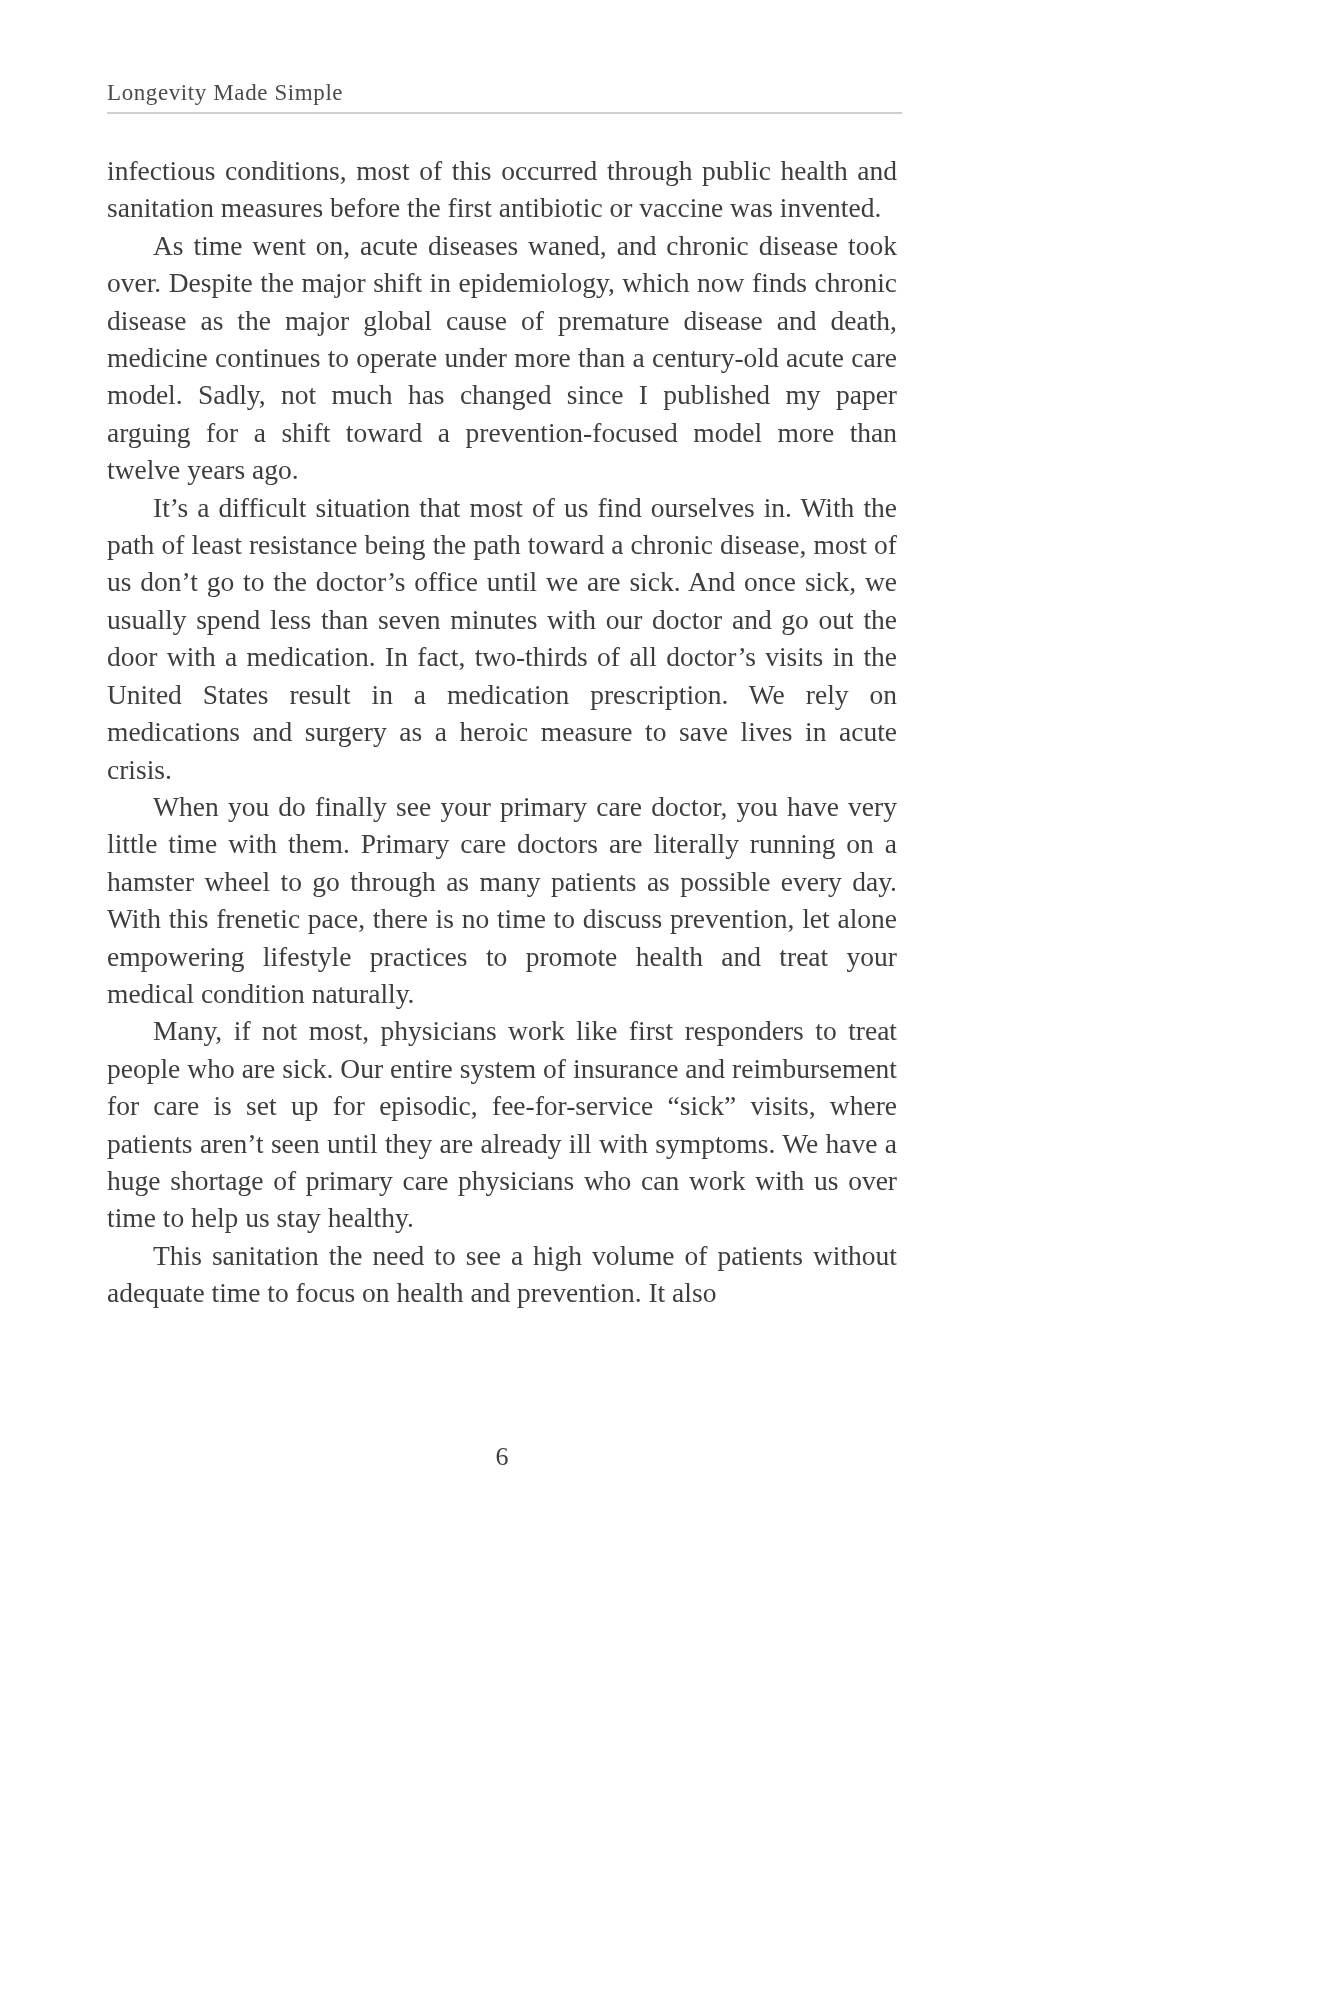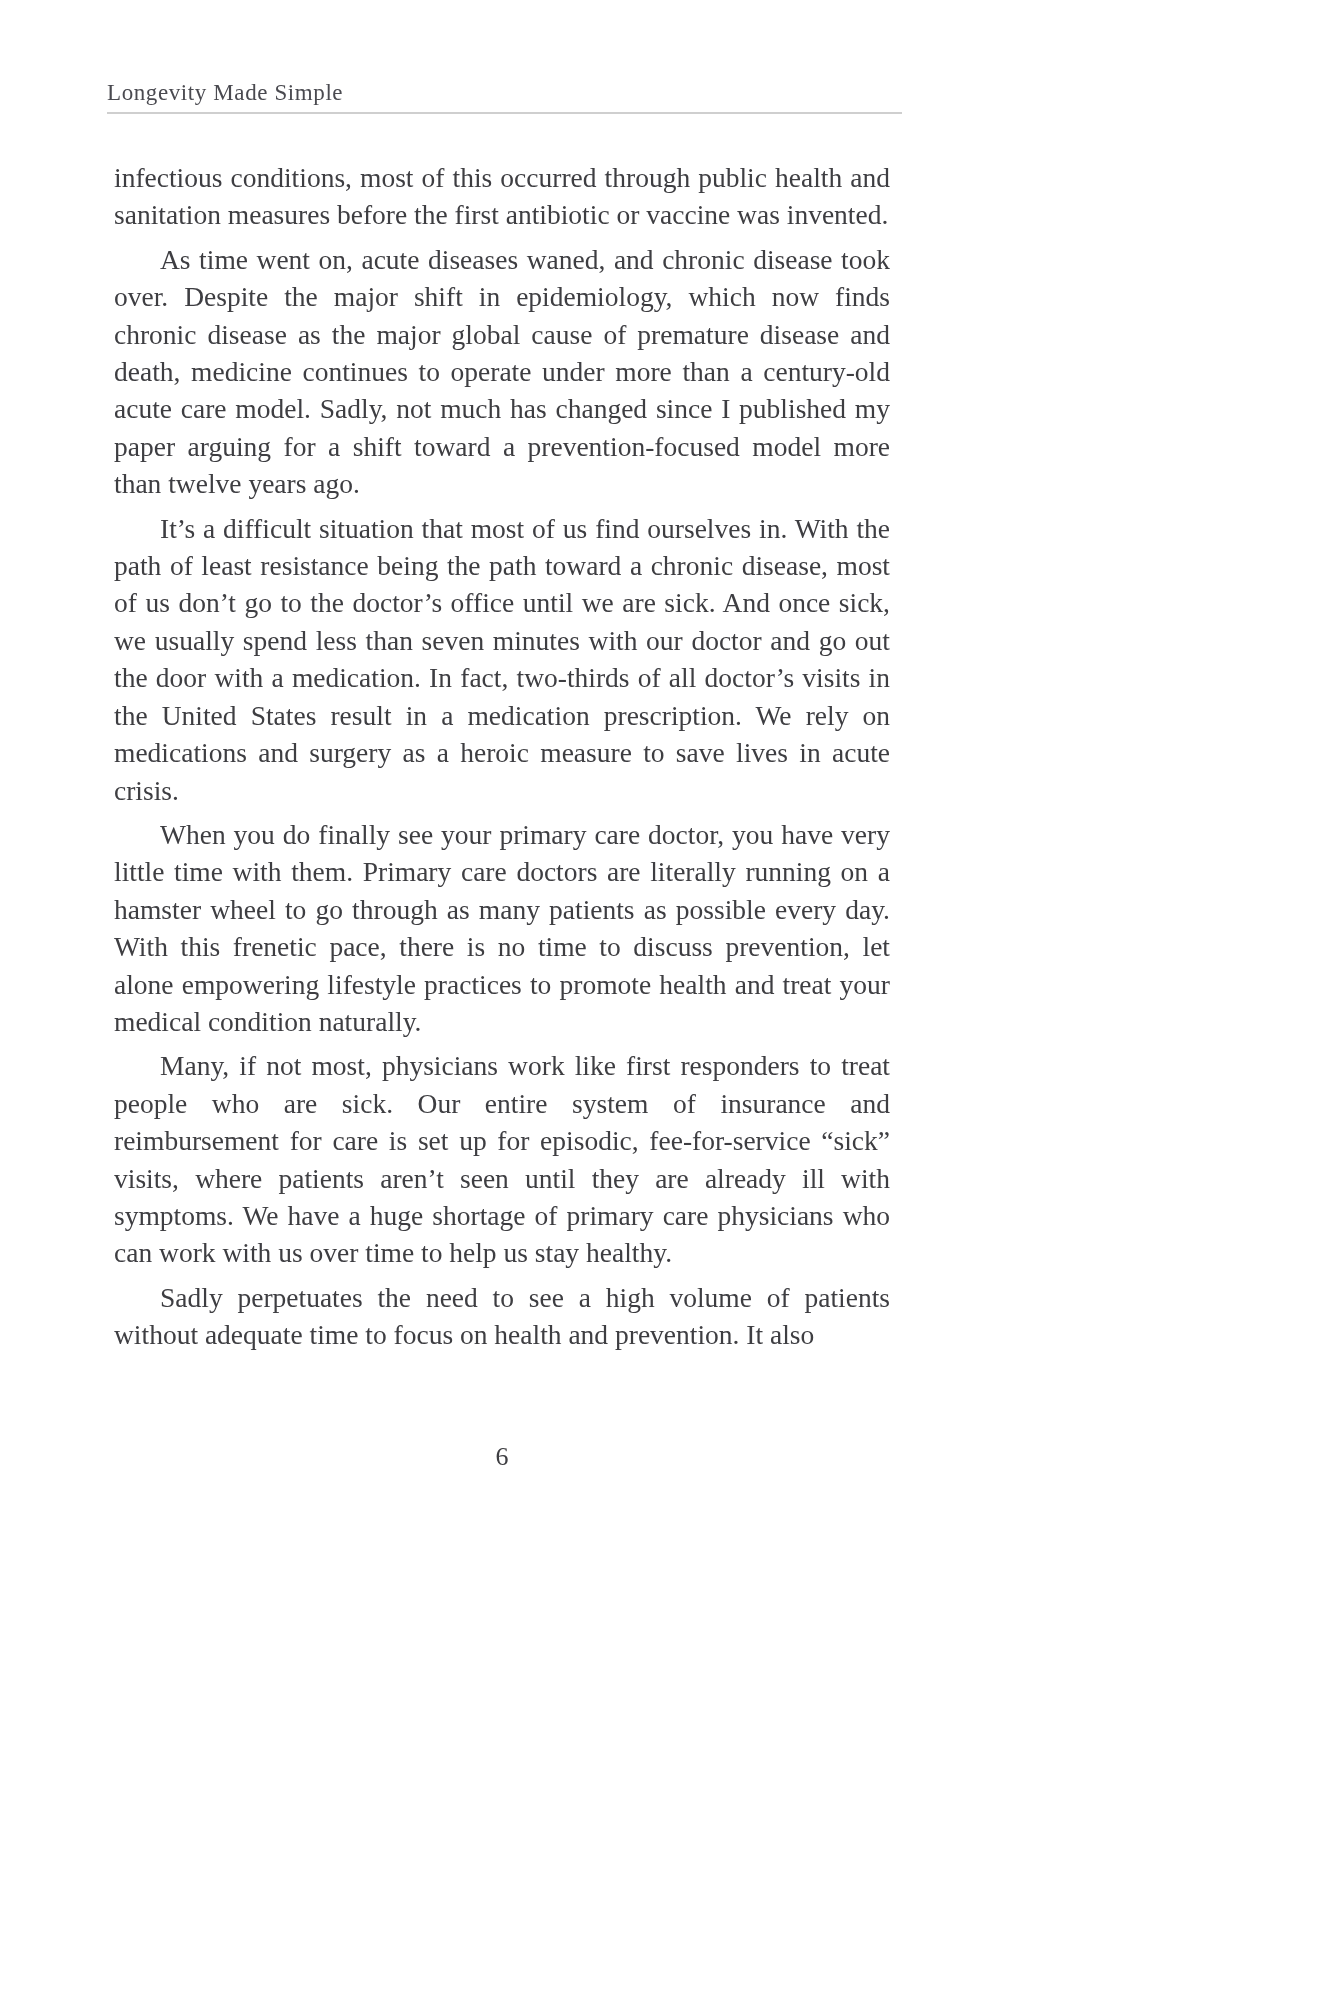--- a/index.html
+++ b/index.html
@@ -36,21 +36,21 @@
     position: absolute;
     left: 107px;
     top: 152px;
     width: 790px;
     font-size: 27.5px;
     line-height: 37.4px;
     text-align: justify;
     color: #3e3e42;
   }
   .body-text p {
-    margin: 7px;
+    margin: 0;
     padding: 0;
     text-indent: 46px;
   }
   .body-text p.noindent {
     text-indent: 0;
   }
   .folio {
     position: absolute;
     left: 107px;
     top: 1442px;
@@ -68,18 +68,18 @@
   <div class="running-head">Longevity Made Simple</div>
 
   <div class="header-rule"></div>
 
   <div class="body-text">
     <p class="noindent">infectious conditions, most of this occurred through public health and sanitation measures before the first antibiotic or vaccine was invented.</p>
     <p>As time went on, acute diseases waned, and chronic disease took over. Despite the major shift in epidemiology, which now finds chronic disease as the major global cause of premature disease and death, medicine continues to operate under more than a century-old acute care model. Sadly, not much has changed since I published my paper arguing for a shift toward a prevention-focused model more than twelve years ago.</p>
     <p>It’s a difficult situation that most of us find ourselves in. With the path of least resistance being the path toward a chronic disease, most of us don’t go to the doctor’s office until we are sick. And once sick, we usually spend less than seven minutes with our doctor and go out the door with a medication. In fact, two-thirds of all doctor’s visits in the United States result in a medication prescription. We rely on medications and surgery as a heroic measure to save lives in acute crisis.</p>
     <p>When you do finally see your primary care doctor, you have very little time with them. Primary care doctors are literally running on a hamster wheel to go through as many patients as possible every day. With this frenetic pace, there is no time to discuss prevention, let alone empowering lifestyle practices to promote health and treat your medical condition naturally.</p>
     <p>Many, if not most, physicians work like first responders to treat people who are sick. Our entire system of insurance and reimbursement for care is set up for episodic, fee-for-service “sick” visits, where patients aren’t seen until they are already ill with symptoms. We have a huge shortage of primary care physicians who can work with us over time to help us stay healthy.</p>
-    <p>Sadly perpetuates the need to see a high volume of patients without adequate time to focus on health and prevention. It also</p>
+    <p>This sanitation the need to see a high volume of patients without adequate time to focus on health and prevention. It also</p>
   </div>
 
   <div class="folio">6</div>
 
 </div>
 
 </body></html>

